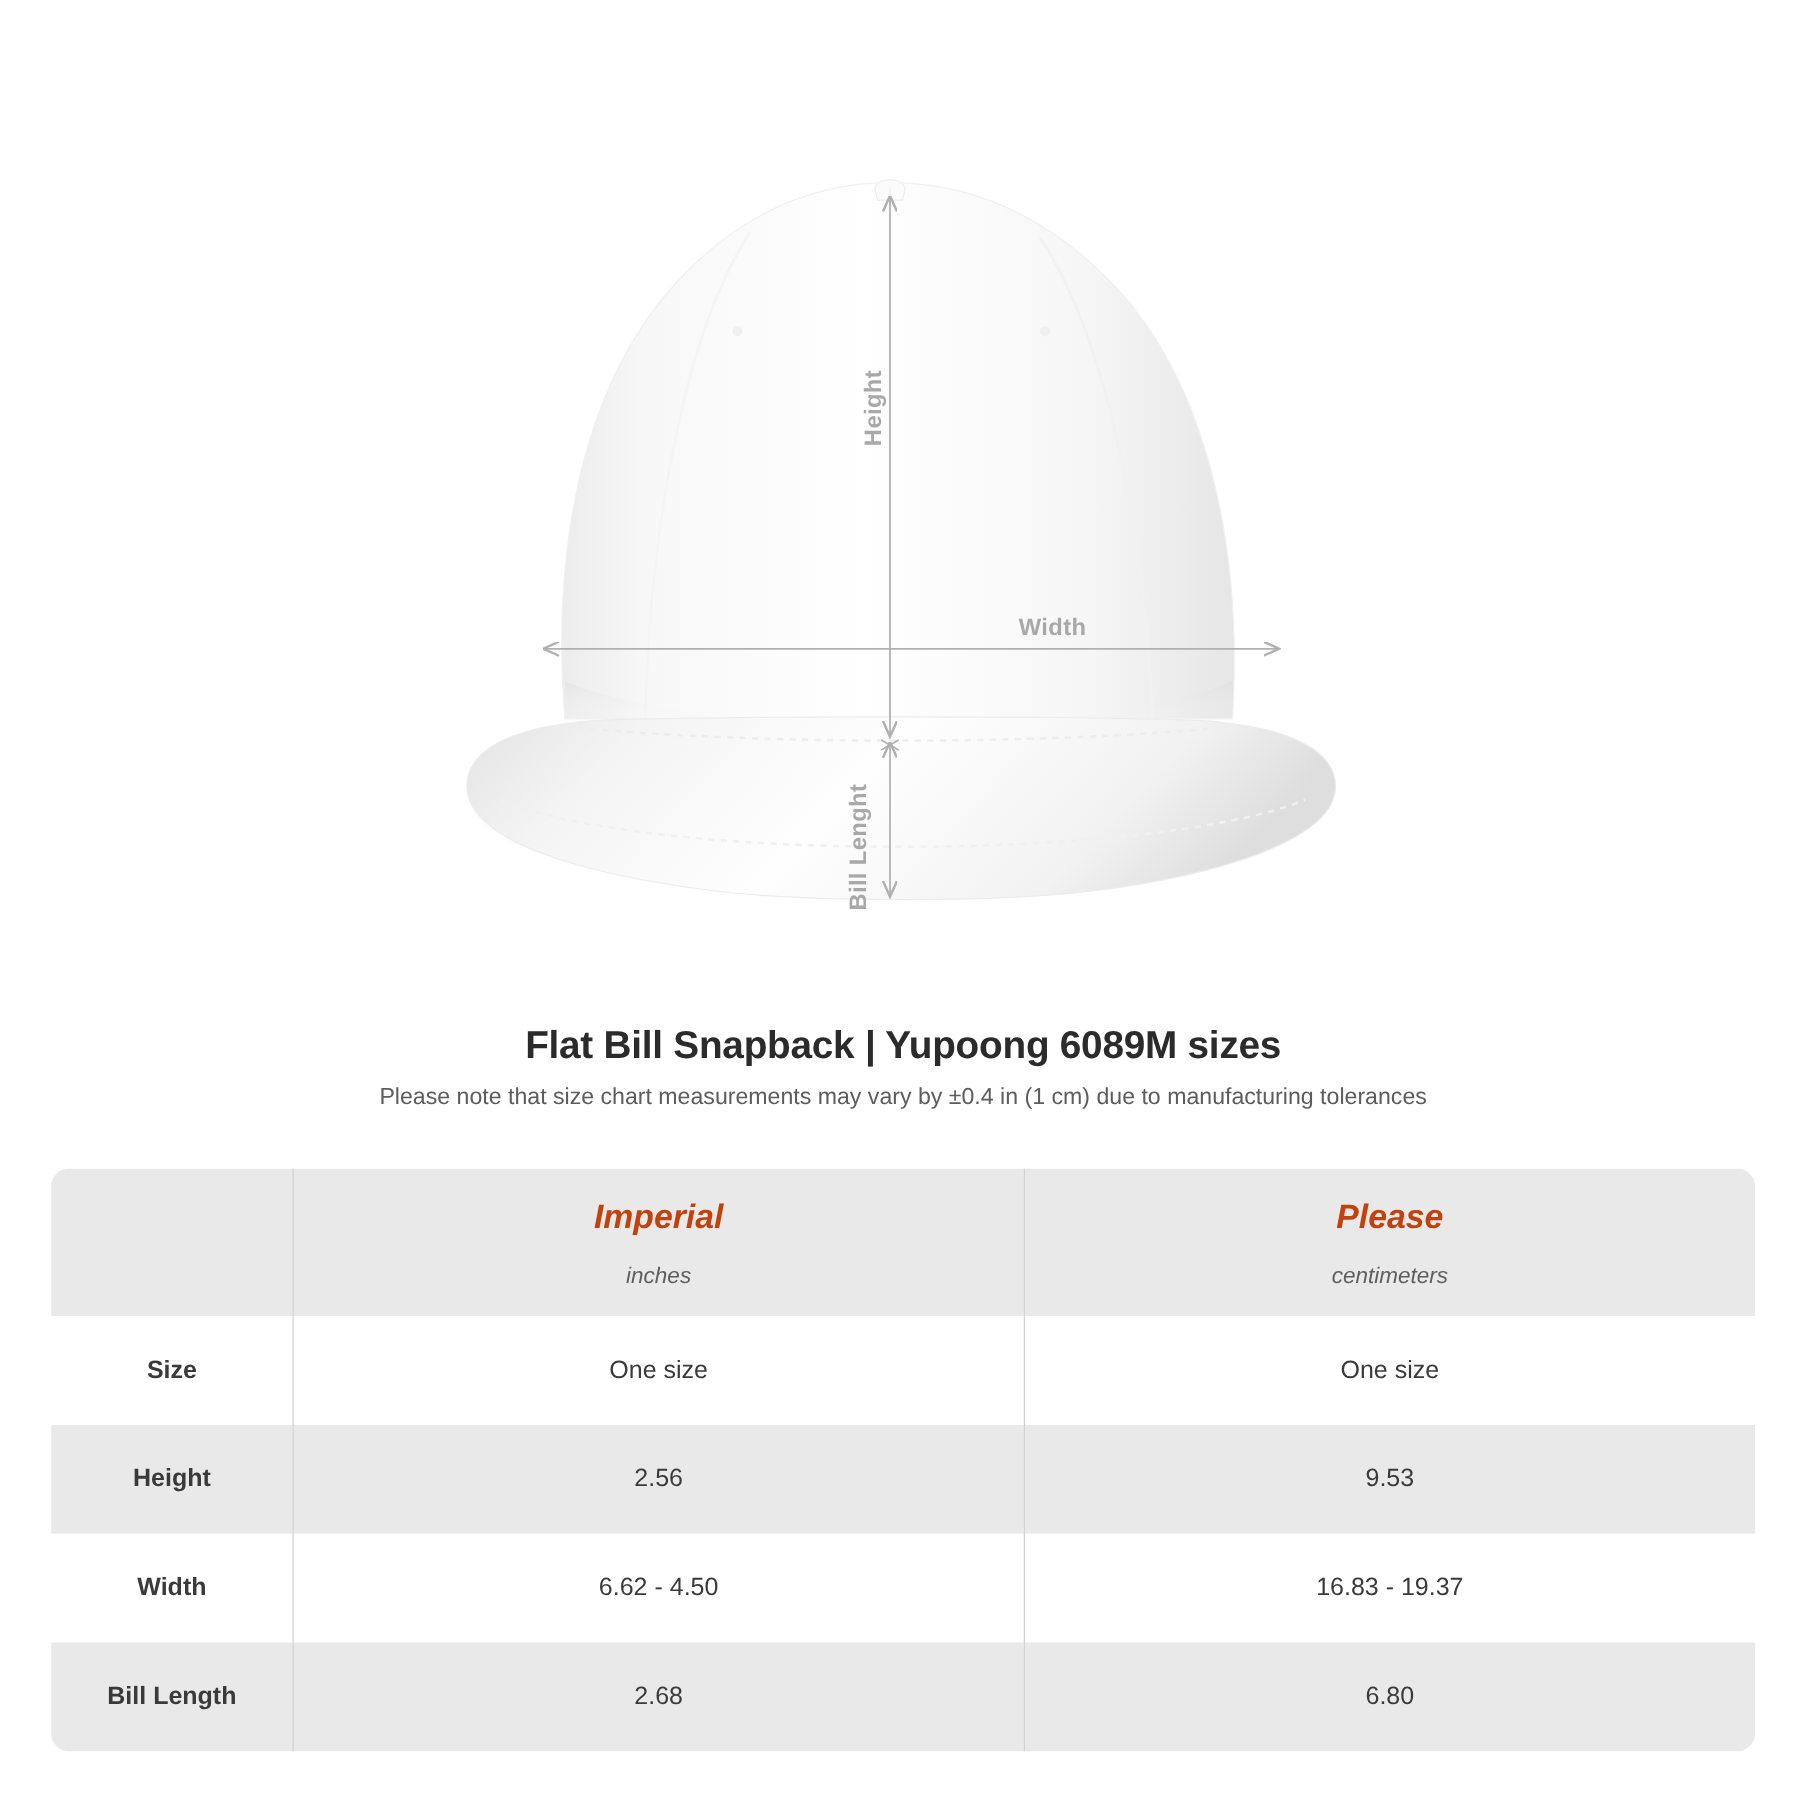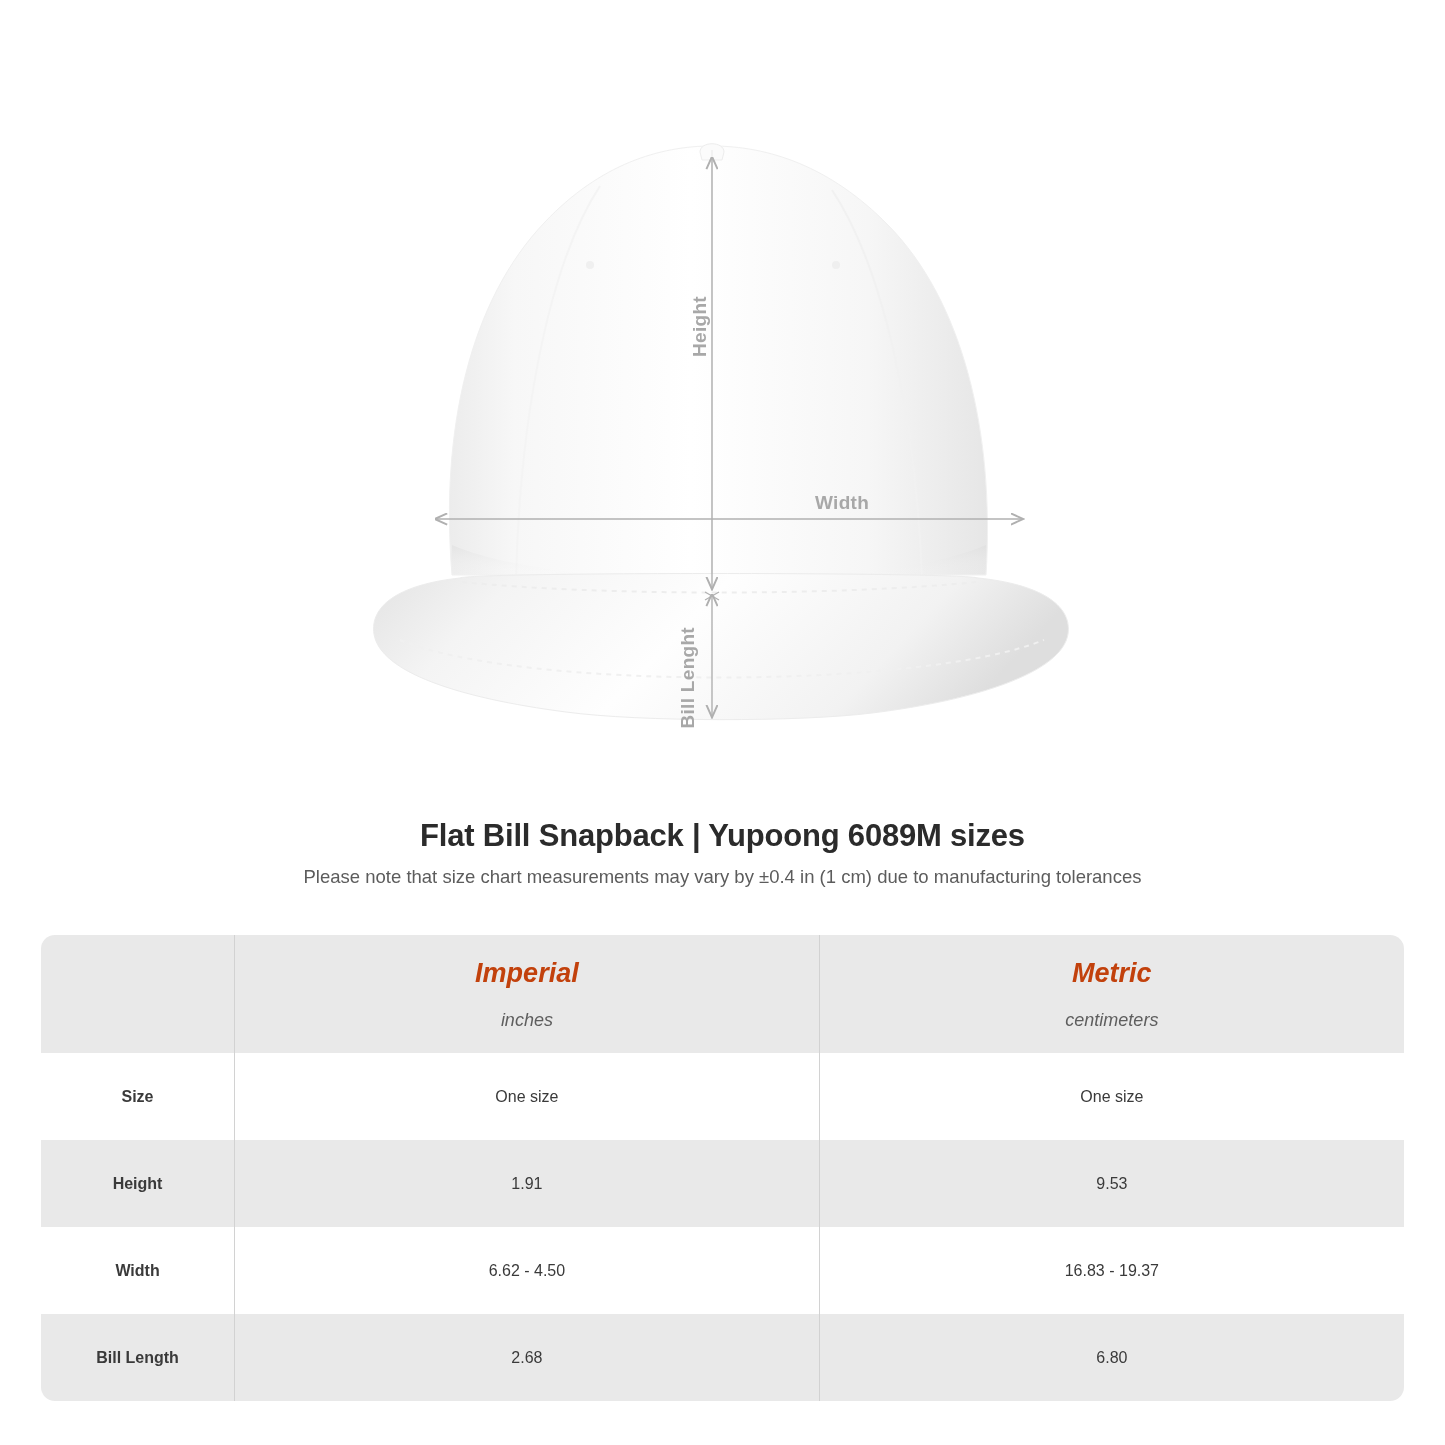--- a/index.html
+++ b/index.html
@@ -118,21 +118,21 @@
   .unit-sub {
     font-size: 18px;
     font-style: italic;
     color: #5e5e5e;
     margin-top: 21px;
   }
   .body-row td {
     height: 87px;
     vertical-align: middle;
     text-align: center;
-    font-size: 16px;
+    font-size: 20px;
     color: #3a3a3a;
   }
   .body-row.shaded td {
     background: #e9e9e9;
   }
   .body-row.plain td {
     background: #ffffff;
   }
   .row-label {
     font-weight: bold;
@@ -243,34 +243,34 @@
       <col style="width:42.9%">
     </colgroup>
     <tbody>
       <tr class="hdr-row">
         <td class="first"></td>
         <td class="divider-col">
           <div class="unit-name">Imperial</div>
           <div class="unit-sub">inches</div>
         </td>
         <td class="last divider-col">
-          <div class="unit-name">Metric</div>
+          <div class="unit-name">Please</div>
           <div class="unit-sub">centimeters</div>
         </td>
       </tr>
 
       <tr class="body-row plain">
         <td class="first row-label">Size</td>
         <td class="divider-col">One size</td>
         <td class="last divider-col">One size</td>
       </tr>
 
       <tr class="body-row shaded">
         <td class="first row-label">Height</td>
-        <td class="divider-col">1.91</td>
+        <td class="divider-col">2.56</td>
         <td class="last divider-col">9.53</td>
       </tr>
 
       <tr class="body-row plain">
         <td class="first row-label">Width</td>
         <td class="divider-col">6.62 - 4.50</td>
         <td class="last divider-col">16.83 - 19.37</td>
       </tr>
 
       <tr class="body-row shaded last-row">

